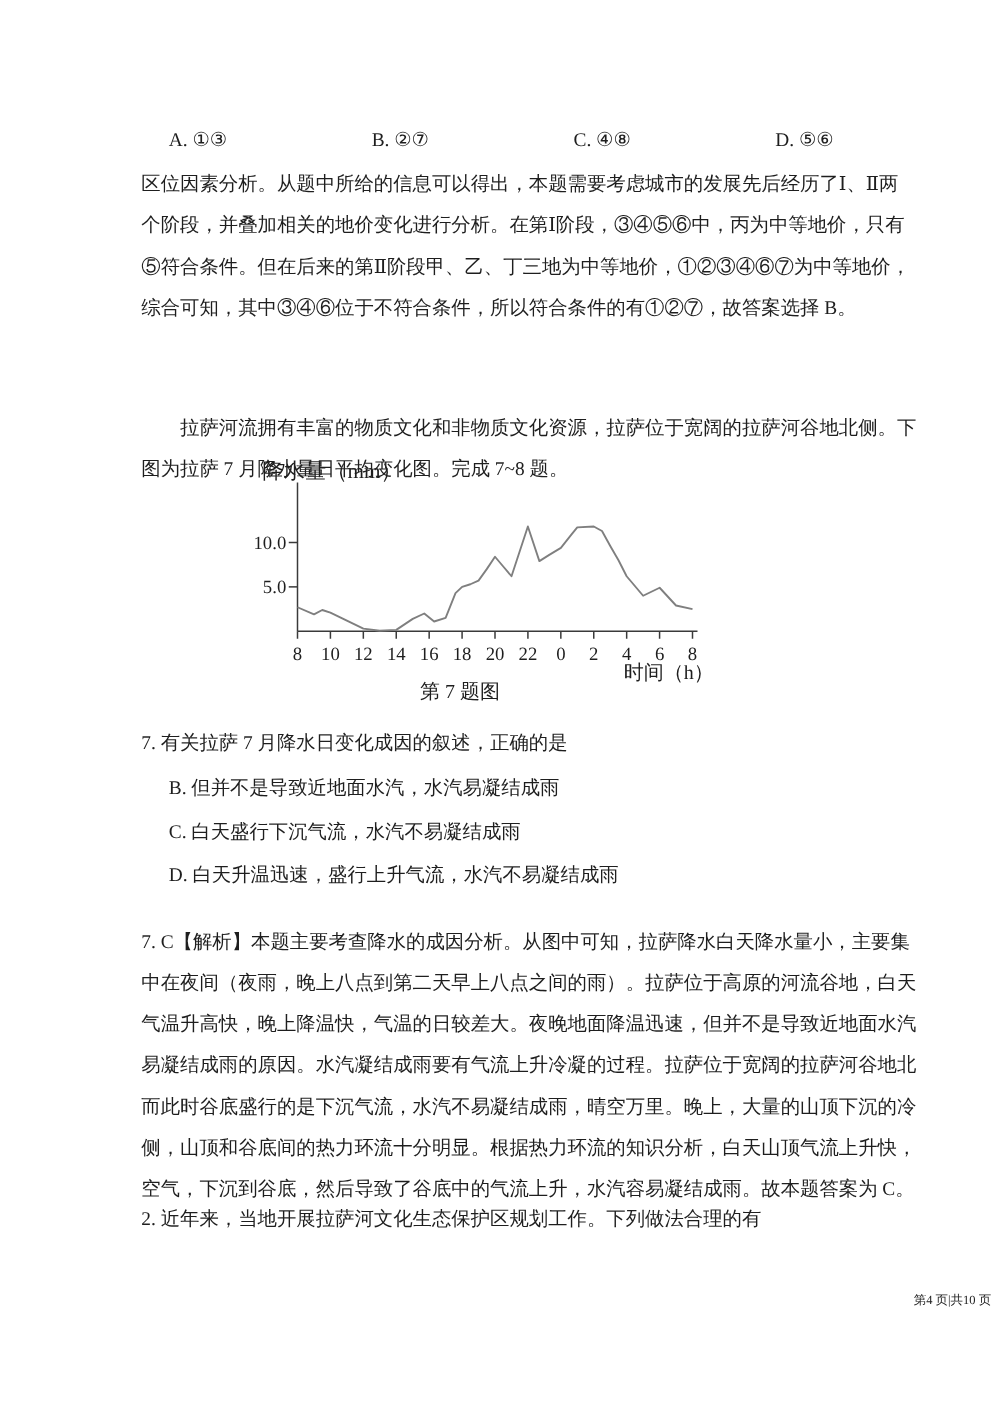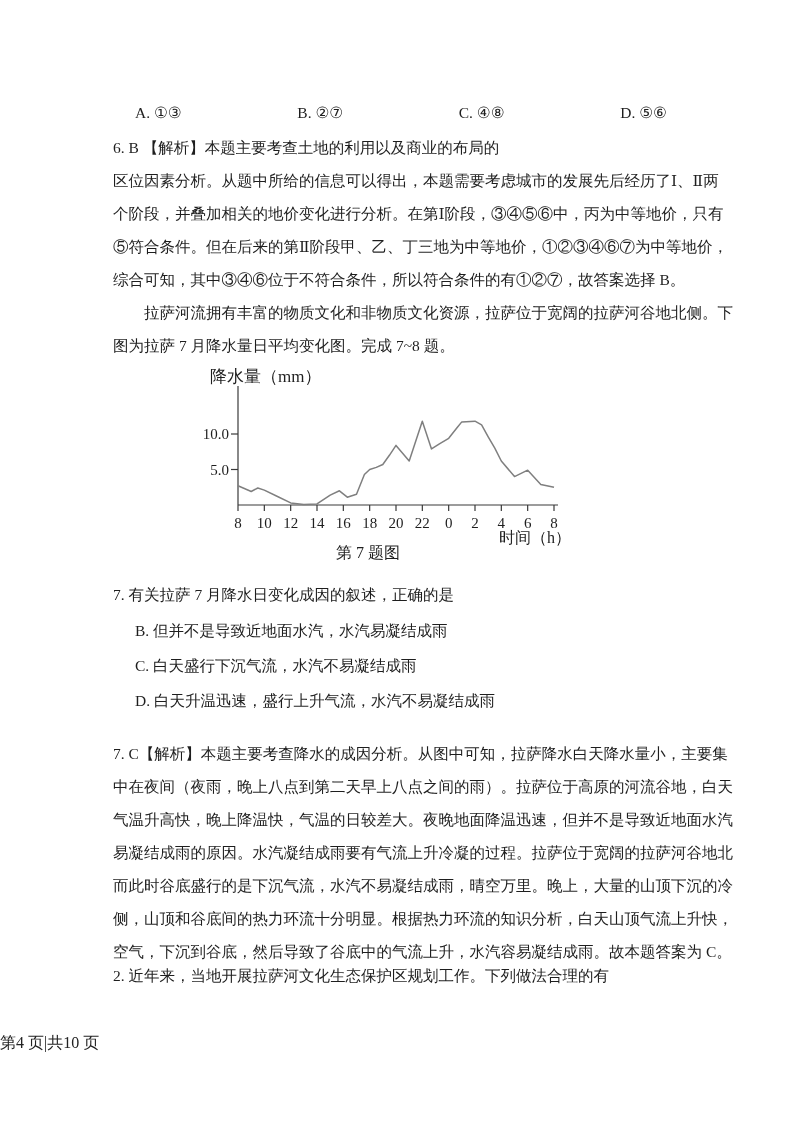--- a/index.html
+++ b/index.html
@@ -8,49 +8,48 @@
     width:793px; height:1122px;
     background:#ffffff;
     font-family:"Liberation Serif","DejaVu Serif",serif;
     color:#1e1e1e;
     font-size:15.5px;
   }
   .abs { position:absolute; }
   .para { position:absolute; left:113px; width:585px; }
   .line { height:33px; line-height:33px; white-space:nowrap; }
   .line35 { height:35px; line-height:35px; white-space:nowrap; padding-left:22px; }
-  .indent { padding-left:31px; }
+  .indent { padding-left:31px;margin-top:30px; }
   .opt-row {
     position:absolute; left:135px; width:532px; top:102px;
     display:flex; justify-content:space-between;
     height:22px; line-height:22px;align-items:flex-end;
   }
   .opt-row span { white-space:nowrap; }
   .pair-row { position:absolute; left:0; top:992px; width:100%; height:22px; }
   .pair-row span { position:absolute; white-space:nowrap; line-height:22px; }
   .footer {
     position:absolute; left:0; top:1033px; width:100%;
-    text-align:left; font-size:16px; color:#222;
+    text-align:right; font-size:10px; color:#222;
   }
   svg text { font-family:"Liberation Serif","DejaVu Serif",serif; fill:#1e1e1e; }
 </style>
 </head>
 <body>
 
 <div class="page">
 
   <div class="opt-row">
     <span>A. ①③</span>
     <span>B. ②⑦</span>
     <span>C. ④⑧</span>
     <span>D. ⑤⑥</span>
   </div>
 
   <div class="para" style="top:131px">
-    <div class="line">6. B 【解析】本题主要考查土地的利用以及商业的布局的</div>
     <div class="line">区位因素分析。从题中所给的信息可以得出，本题需要考虑城市的发展先后经历了Ⅰ、Ⅱ两</div>
     <div class="line">个阶段，并叠加相关的地价变化进行分析。在第Ⅰ阶段，③④⑤⑥中，丙为中等地价，只有</div>
     <div class="line">⑤符合条件。但在后来的第Ⅱ阶段甲、乙、丁三地为中等地价，①②③④⑥⑦为中等地价，</div>
     <div class="line">综合可知，其中③④⑥位于不符合条件，所以符合条件的有①②⑦，故答案选择 B。</div>
   </div>
 
   <div class="para" style="top:296px">
     <div class="line indent">拉萨河流拥有丰富的物质文化和非物质文化资源，拉萨位于宽阔的拉萨河谷地北侧。下</div>
     <div class="line">图为拉萨 7 月降水量日平均变化图。完成 7~8 题。</div>
   </div>

